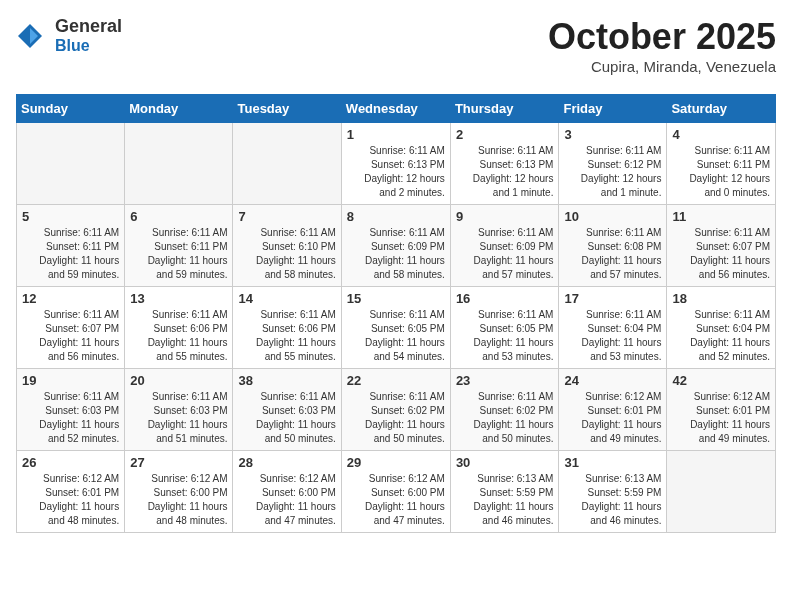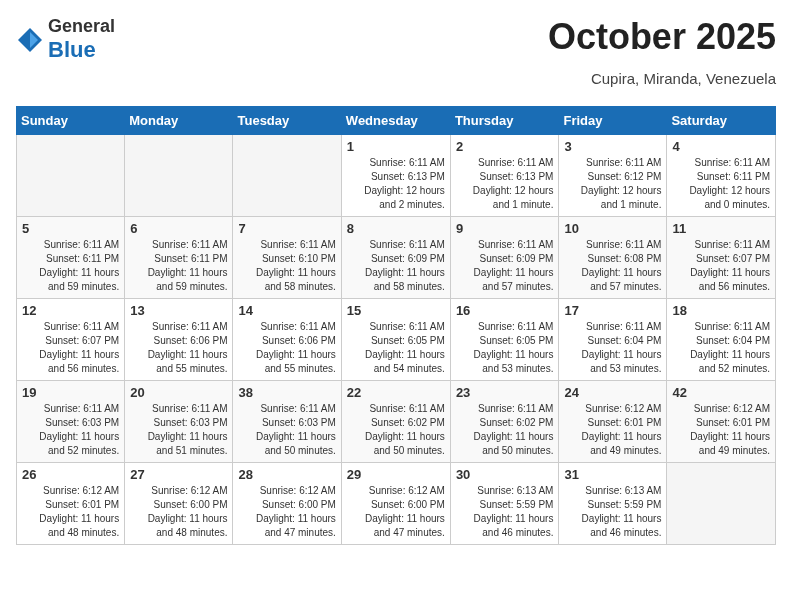--- a/index.html
+++ b/index.html
@@ -12,48 +12,47 @@
     }
     .header {
       display: flex;
       justify-content: space-between;
       align-items: flex-start;
       margin-bottom: 12px;
     }
     .logo {
       display: flex;
       align-items: center;
-      gap: 4px;
+      gap: 11px;
     }
     .logo-text-general {
       font-size: 18px;
       font-weight: bold;
       color: #333;
     }
     .logo-text-blue {
-      font-size: 22px;
+      font-size: 16px;
       font-weight: bold;
       color: #1a6db5;
     }
     .logo-icon {
       width: 28px;
       height: 28px;
     }
     .title-block {
       text-align: right;
     }
     .month-title {
       font-size: 36px;
       font-weight: bold;
       color: #222;
     }
     .location {
       font-size: 15px;
       color: #444;
-      margin-top: 12px;
     }
     .calendar {
       width: 100%;
       border-collapse: collapse;
       border: 1px solid #ccc;
       margin-top: 19px;
     }
     .calendar th {
       background-color: #1a6db5;
       color: #fff;

